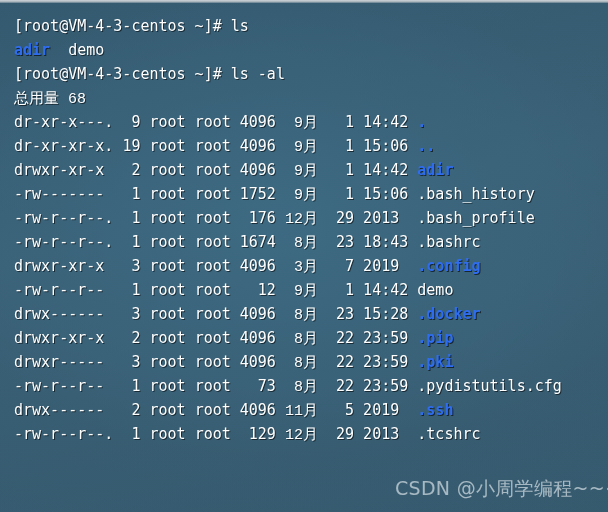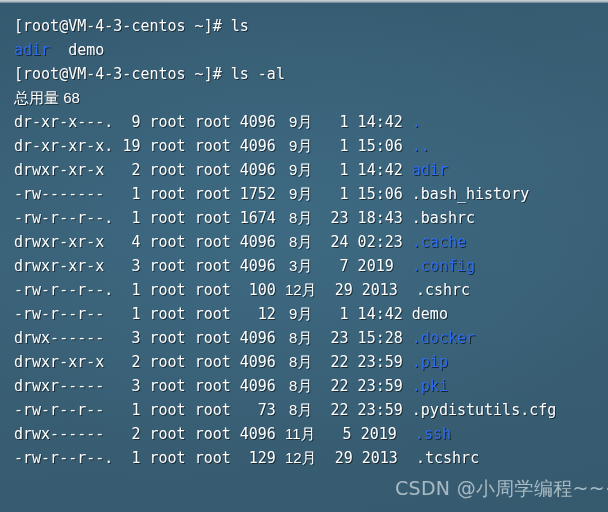--- a/index.html
+++ b/index.html
@@ -48,26 +48,26 @@
     height: 24px;
     line-height: 24px;
     font-size: 15px;
     white-space: pre;
     color: #ffffff;
     text-shadow: 1px 1px 0 rgba(0,0,0,0.55);
     letter-spacing: 0px;
   }
 
   .cjk {
-    font-family: Liberation Sans, sans-serif;
+    font-family: Liberation Mono, monospace;
   }
 
   .dir {
     color: #2f6df0;
-    font-weight: normal;
+    font-weight: bold;
     text-shadow: 1px 1px 0 rgba(0,0,0,0.6);
   }
 
   .file {
     color: #ffffff;
   }
 
   #watermark {
     position: absolute;
     left: 395px;
@@ -91,24 +91,23 @@
   <div id="screen">
     <div id="output">
         <div class="line"><span>[root@VM-4-3-centos ~]# </span><span>ls</span></div>
         <div class="line"><span class="dir">adir</span><span>  </span><span class="file">demo</span></div>
         <div class="line"><span>[root@VM-4-3-centos ~]# </span><span>ls -al</span></div>
         <div class="line"><span class="cjk">总用量 68</span></div>
         <div class="line"><span>dr-xr-x---. </span><span> 9 </span><span>root </span><span>root </span><span>4096 </span><span class="cjk"> 9月</span><span>   1 </span><span>14:42 </span><span class="dir">.</span></div>
         <div class="line"><span>dr-xr-xr-x. </span><span>19 </span><span>root </span><span>root </span><span>4096 </span><span class="cjk"> 9月</span><span>   1 </span><span>15:06 </span><span class="dir">..</span></div>
         <div class="line"><span>drwxr-xr-x  </span><span> 2 </span><span>root </span><span>root </span><span>4096 </span><span class="cjk"> 9月</span><span>   1 </span><span>14:42 </span><span class="dir">adir</span></div>
         <div class="line"><span>-rw-------  </span><span> 1 </span><span>root </span><span>root </span><span>1752 </span><span class="cjk"> 9月</span><span>   1 </span><span>15:06 </span><span class="file">.bash_history</span></div>
+        <div class="line"><span>-rw-r--r--. </span><span> 1 </span><span>root </span><span>root </span><span> 176 </span><span class="cjk">12月</span><span>  29 </span><span>2013  </span><span class="file">.bash_profile</span></div>
         <div class="line"><span>-rw-r--r--. </span><span> 1 </span><span>root </span><span>root </span><span>1674 </span><span class="cjk"> 8月</span><span>  23 </span><span>18:43 </span><span class="file">.bashrc</span></div>
-        <div class="line"><span>drwxr-xr-x  </span><span> 4 </span><span>root </span><span>root </span><span>4096 </span><span class="cjk"> 8月</span><span>  24 </span><span>02:23 </span><span class="dir">.cache</span></div>
         <div class="line"><span>drwxr-xr-x  </span><span> 3 </span><span>root </span><span>root </span><span>4096 </span><span class="cjk"> 3月</span><span>   7 </span><span>2019  </span><span class="dir">.config</span></div>
-        <div class="line"><span>-rw-r--r--. </span><span> 1 </span><span>root </span><span>root </span><span> 100 </span><span class="cjk">12月</span><span>  29 </span><span>2013  </span><span class="file">.cshrc</span></div>
         <div class="line"><span>-rw-r--r--  </span><span> 1 </span><span>root </span><span>root </span><span>  12 </span><span class="cjk"> 9月</span><span>   1 </span><span>14:42 </span><span class="file">demo</span></div>
         <div class="line"><span>drwx------  </span><span> 3 </span><span>root </span><span>root </span><span>4096 </span><span class="cjk"> 8月</span><span>  23 </span><span>15:28 </span><span class="dir">.docker</span></div>
         <div class="line"><span>drwxr-xr-x  </span><span> 2 </span><span>root </span><span>root </span><span>4096 </span><span class="cjk"> 8月</span><span>  22 </span><span>23:59 </span><span class="dir">.pip</span></div>
         <div class="line"><span>drwxr-----  </span><span> 3 </span><span>root </span><span>root </span><span>4096 </span><span class="cjk"> 8月</span><span>  22 </span><span>23:59 </span><span class="dir">.pki</span></div>
         <div class="line"><span>-rw-r--r--  </span><span> 1 </span><span>root </span><span>root </span><span>  73 </span><span class="cjk"> 8月</span><span>  22 </span><span>23:59 </span><span class="file">.pydistutils.cfg</span></div>
         <div class="line"><span>drwx------  </span><span> 2 </span><span>root </span><span>root </span><span>4096 </span><span class="cjk">11月</span><span>   5 </span><span>2019  </span><span class="dir">.ssh</span></div>
         <div class="line"><span>-rw-r--r--. </span><span> 1 </span><span>root </span><span>root </span><span> 129 </span><span class="cjk">12月</span><span>  29 </span><span>2013  </span><span class="file">.tcshrc</span></div>
       </div>
   </div>
 

